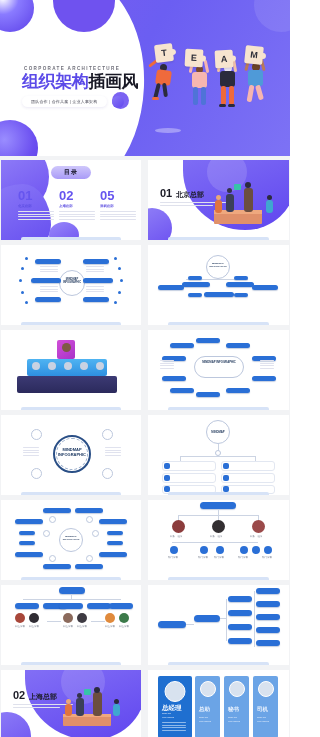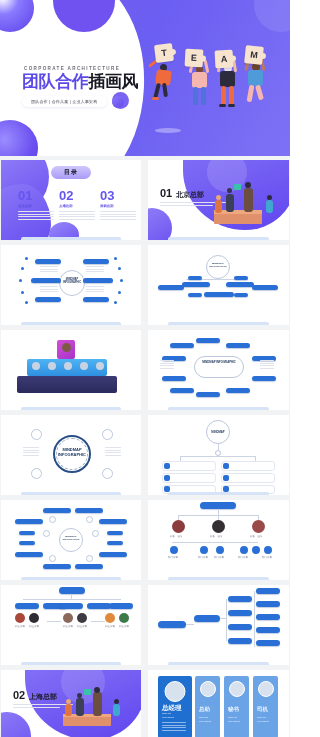--- a/index.html
+++ b/index.html
@@ -226,21 +226,21 @@
 
     <div class="puzzle">
       <div class="pz p1">T</div>
       <div class="pz p2">E</div>
       <div class="pz p3">A</div>
       <div class="pz p4">M</div>
     </div>
 
     <div class="hero-kicker">CORPORATE ARCHITECTURE</div>
     <div class="hero-title">
-      <span class="t1">团队合作</span><span class="t2">插画风</span>
+      <span class="t1">组织架构</span><span class="t2">插画风</span>
     </div>
     <div class="hero-sub">团队合作 | 合作共赢 | 企业人事架构</div>
     <div class="hero-dot"></div>
   </div>
 
   <div class="row" style="top:160px;">
 
     <div class="cellL">
       <div class="c-blob1"></div>
       <div class="c-blob2"></div>
@@ -259,21 +259,21 @@
 
       <div class="cnum" style="left:58px;top:29px;">02</div>
       <div class="cname" style="left:58px;top:44px;">上海总部</div>
       <div class="cdesc" style="left:58px;top:51px;">
           <i></i>
           <i></i>
           <i></i>
           <i></i>
         </div>
 
-      <div class="cnum" style="left:99px;top:29px;">03</div>
+      <div class="cnum" style="left:99px;top:29px;">05</div>
       <div class="cname" style="left:99px;top:44px;">深圳总部</div>
       <div class="cdesc" style="left:99px;top:51px;">
           <i></i>
           <i></i>
           <i></i>
           <i></i>
         </div>
       <div class="shelf"></div>
     </div>
 

